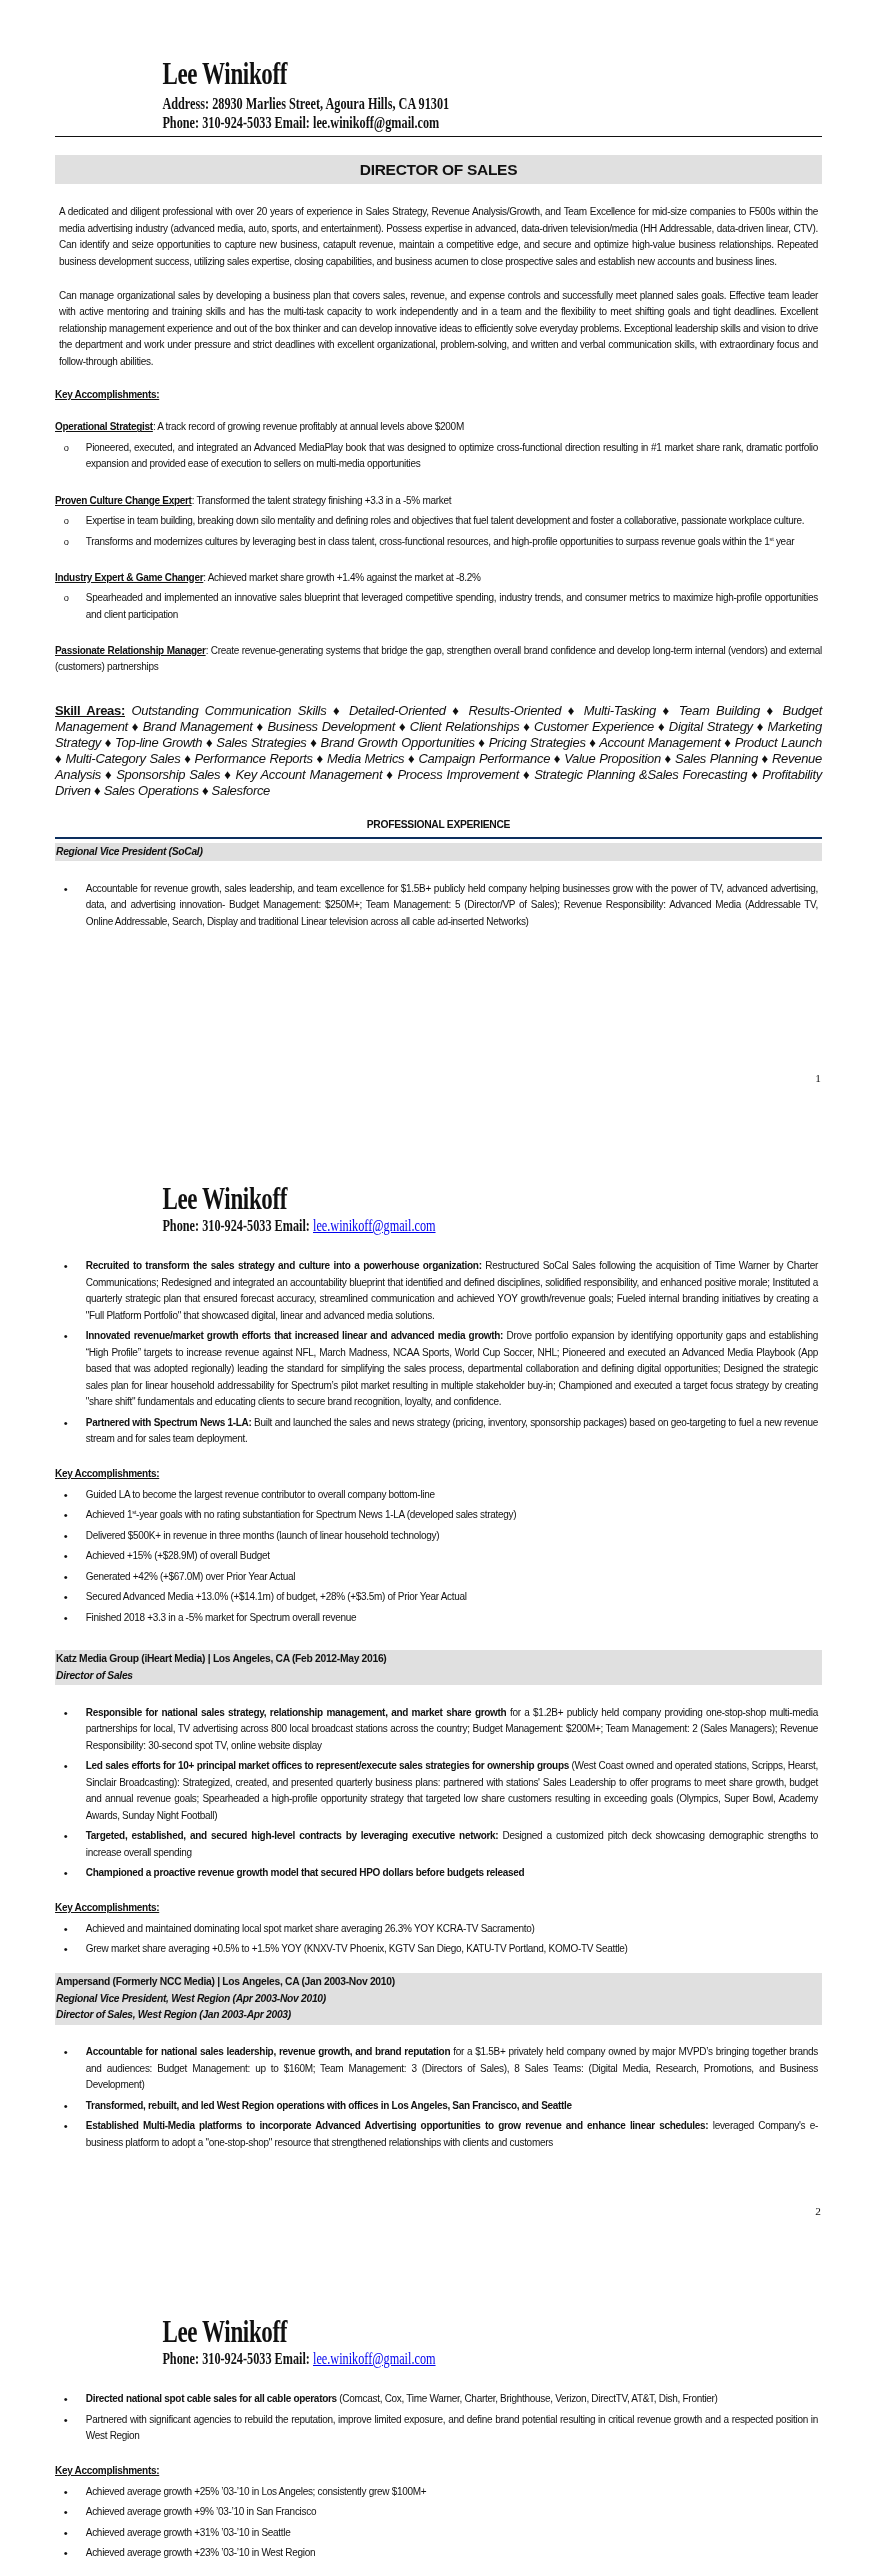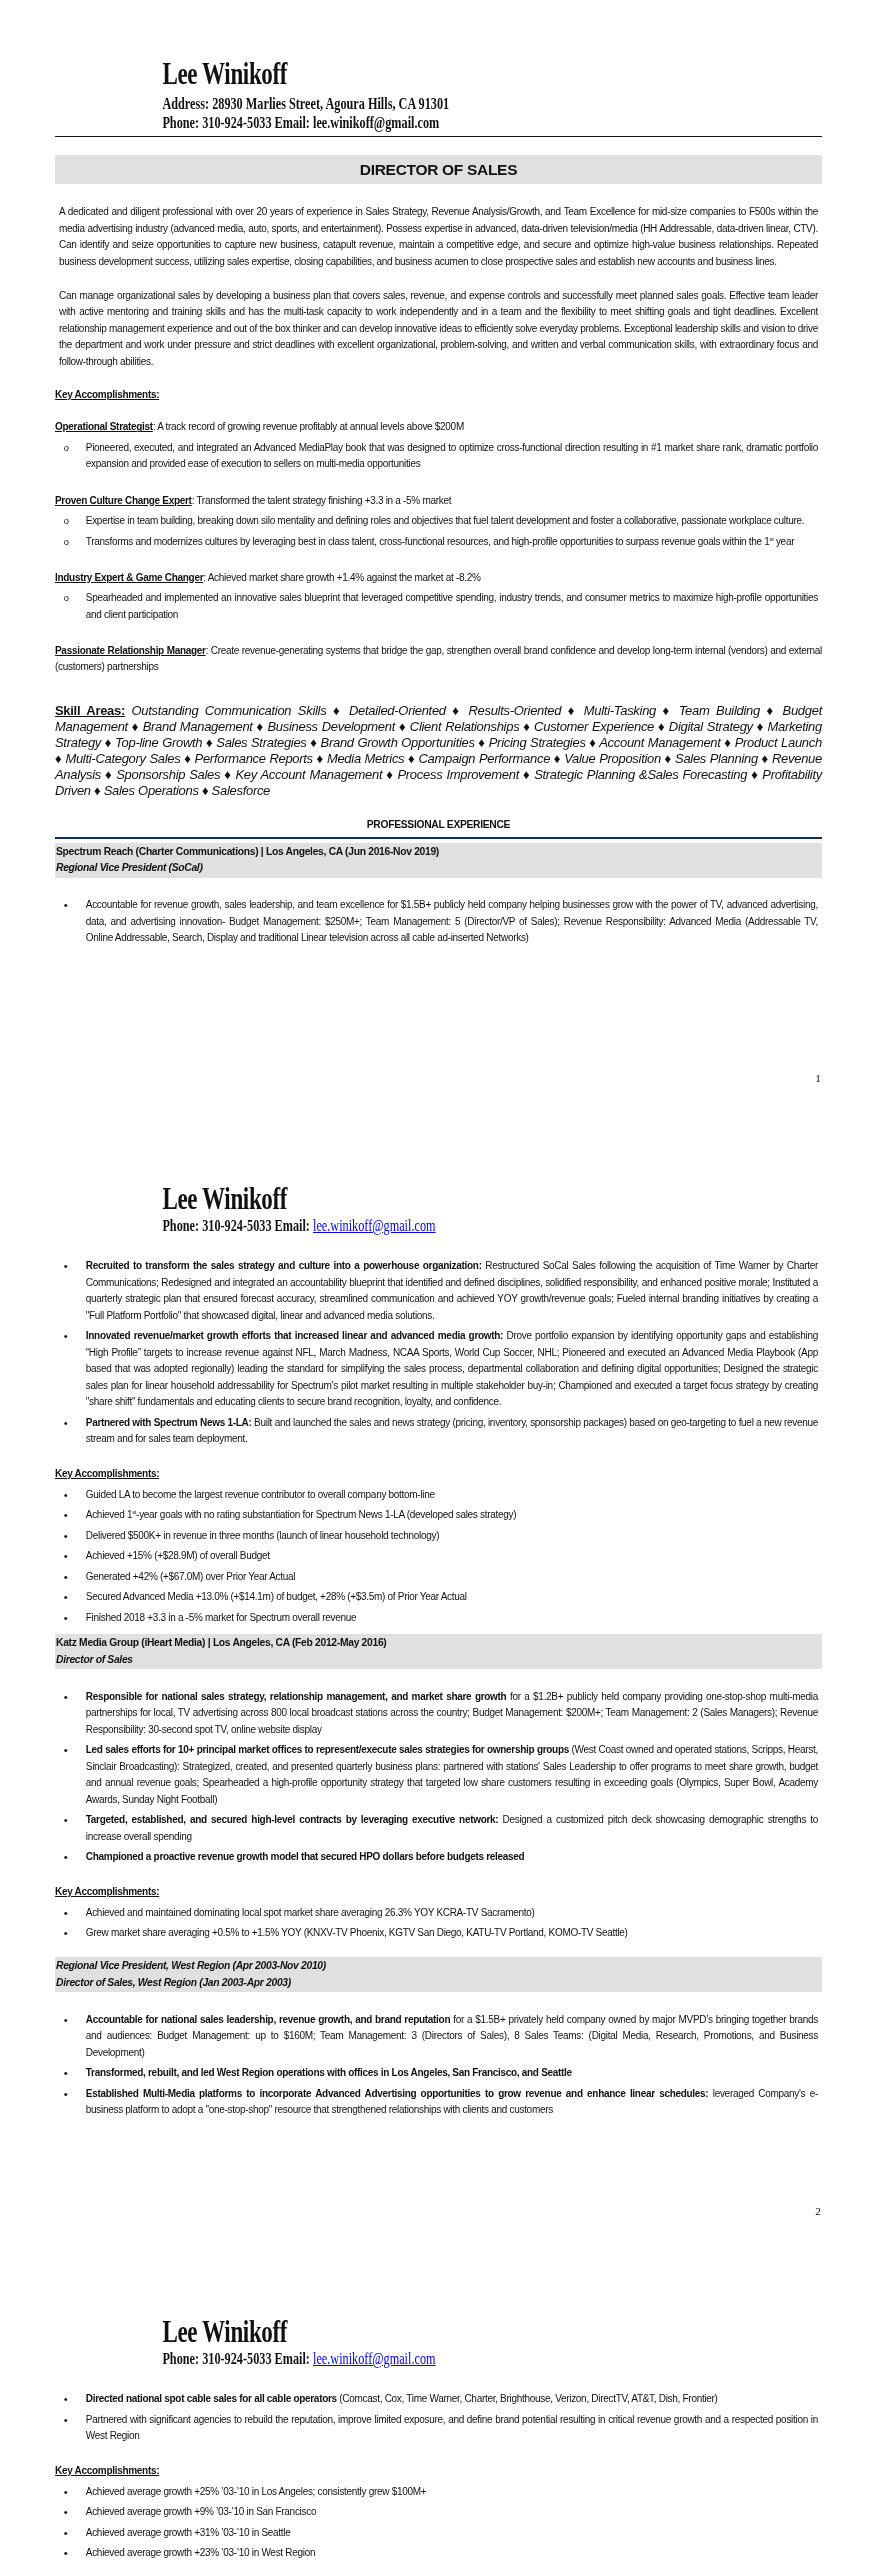--- a/index.html
+++ b/index.html
@@ -87,21 +87,20 @@
 
     <div class="skills">
       <span class="lbl">Skill Areas:</span>
       <span id="skills-list"><span class="item"> Outstanding Communication Skills </span><span>♦</span><span class="item"> Detailed-Oriented </span><span>♦</span><span class="item"> Results-Oriented </span><span>♦</span><span class="item"> Multi-Tasking </span><span>♦</span><span class="item"> Team Building </span><span>♦</span><span class="item"> Budget Management </span><span>♦</span><span class="item"> Brand Management </span><span>♦</span><span class="item"> Business Development </span><span>♦</span><span class="item"> Client Relationships </span><span>♦</span><span class="item"> Customer Experience </span><span>♦</span><span class="item"> Digital Strategy </span><span>♦</span><span class="item"> Marketing Strategy </span><span>♦</span><span class="item"> Top-line Growth </span><span>♦</span><span class="item"> Sales Strategies </span><span>♦</span><span class="item"> Brand Growth Opportunities </span><span>♦</span><span class="item"> Pricing Strategies </span><span>♦</span><span class="item"> Account Management </span><span>♦</span><span class="item"> Product Launch </span><span>♦</span><span class="item"> Multi-Category Sales </span><span>♦</span><span class="item"> Performance Reports </span><span>♦</span><span class="item"> Media Metrics </span><span>♦</span><span class="item"> Campaign Performance </span><span>♦</span><span class="item"> Value Proposition </span><span>♦</span><span class="item"> Sales Planning </span><span>♦</span><span class="item"> Revenue Analysis </span><span>♦</span><span class="item"> Sponsorship Sales </span><span>♦</span><span class="item"> Key Account Management </span><span>♦</span><span class="item"> Process Improvement </span><span>♦</span><span class="item"> Strategic Planning &amp;Sales Forecasting </span><span>♦</span><span class="item"> Profitability Driven </span><span>♦</span><span class="item"> Sales Operations </span><span>♦</span><span class="item"> Salesforce </span></span>
     </div>
 
     <div class="section-title">PROFESSIONAL EXPERIENCE</div>
     <div class="rule-blue"></div>
 
     <div class="job-band">
-      <div class="company">Spectrum Reach (Charter Communications) | Los Angeles, CA (Jun 2016-Nov 2019)</div>
       <div class="role">Regional Vice President (SoCal)</div>
     </div>
 
     <ul class="disc job-bullets">
       <li><b class="lead"></b><span>Accountable for revenue growth, sales leadership, and team excellence for $1.5B+ publicly held company helping businesses grow with the power of TV, advanced advertising, data, and advertising innovation- Budget Management: $250M+; Team Management: 5 (Director/VP of Sales); Revenue Responsibility: Advanced Media (Addressable TV, Online Addressable, Search, Display and traditional Linear television across all cable ad-inserted Networks)</span></li>
     </ul>
   </div>
   <div class="page-num" style="top:1072px;">1</div>
 </div>
 
@@ -124,41 +123,42 @@
         <li>Guided LA to become the largest revenue contributor to overall company bottom-line</li>
         <li>Achieved 1<sup>st</sup>-year goals with no rating substantiation for Spectrum News 1-LA (developed sales strategy)</li>
         <li>Delivered $500K+ in revenue in three months (launch of linear household technology)</li>
         <li>Achieved +15% (+$28.9M) of overall Budget</li>
         <li>Generated +42% (+$67.0M) over Prior Year Actual</li>
         <li>Secured Advanced Media +13.0% (+$14.1m) of budget, +28% (+$3.5m) of Prior Year Actual</li>
         <li>Finished 2018 +3.3 in a -5% market for Spectrum overall revenue</li>
       </ul>
     </div>
 
-    <div class="job-band" style="margin-top:8px;">
+    <div class="job-band" style="margin-top:24px;">
       <div class="company">Katz Media Group (iHeart Media) | Los Angeles, CA (Feb 2012-May 2016)</div>
       <div class="role">Director of Sales</div>
     </div>
 
     <ul class="disc job-bullets">
       <li><b class="lead">Responsible for national sales strategy, relationship management, and market share growth</b><span> for a $1.2B+ publicly held company providing one-stop-shop multi-media partnerships for local, TV advertising across 800 local broadcast stations across the country; Budget Management: $200M+; Team Management: 2 (Sales Managers); Revenue Responsibility: 30-second spot TV, online website display</span></li>
       <li><b class="lead">Led sales efforts for 10+ principal market offices to represent/execute sales strategies for ownership groups</b><span> (West Coast owned and operated stations, Scripps, Hearst, Sinclair Broadcasting): Strategized, created, and presented quarterly business plans: partnered with stations' Sales Leadership to offer programs to meet share growth, budget and annual revenue goals; Spearheaded a high-profile opportunity strategy that targeted low share customers resulting in exceeding goals (Olympics, Super Bowl, Academy Awards, Sunday Night Football)</span></li>
       <li><b class="lead">Targeted, established, and secured high-level contracts by leveraging executive network:</b><span> Designed a customized pitch deck showcasing demographic strengths to increase overall spending</span></li>
       <li><b class="lead">Championed a proactive revenue growth model that secured HPO dollars before budgets released</b><span></span></li>
     </ul>
 
     <div class="ka">
       <div class="ka-head">Key Accomplishments:</div>
       <ul class="disc">
         <li>Achieved and maintained dominating local spot market share averaging 26.3% YOY KCRA-TV Sacramento)</li>
         <li>Grew market share averaging +0.5% to +1.5% YOY (KNXV-TV Phoenix, KGTV San Diego, KATU-TV Portland, KOMO-TV Seattle)</li>
       </ul>
     </div>
 
     <div class="job-band" style="margin-top:15.5px;">
+      <div class="company">Ampersand (Formerly NCC Media) | Los Angeles, CA (Jan 2003-Nov 2010)</div>
       <div class="role">Regional Vice President, West Region (Apr 2003-Nov 2010)</div>
       <div class="role">Director of Sales, West Region (Jan 2003-Apr 2003)</div>
     </div>
 
     <ul class="disc job-bullets">
       <li><b class="lead">Accountable for national sales leadership, revenue growth, and brand reputation</b><span> for a $1.5B+ privately held company owned by major MVPD’s bringing together brands and audiences: Budget Management: up to $160M; Team Management: 3 (Directors of Sales), 8 Sales Teams: (Digital Media, Research, Promotions, and Business Development)</span></li>
       <li><b class="lead">Transformed, rebuilt, and led West Region operations with offices in Los Angeles, San Francisco, and Seattle</b><span></span></li>
       <li><b class="lead">Established Multi-Media platforms to incorporate Advanced Advertising opportunities to grow revenue and enhance linear schedules:</b><span> leveraged Company's e-business platform to adopt a "one-stop-shop" resource that strengthened relationships with clients and customers</span></li>
     </ul>
   </div>

